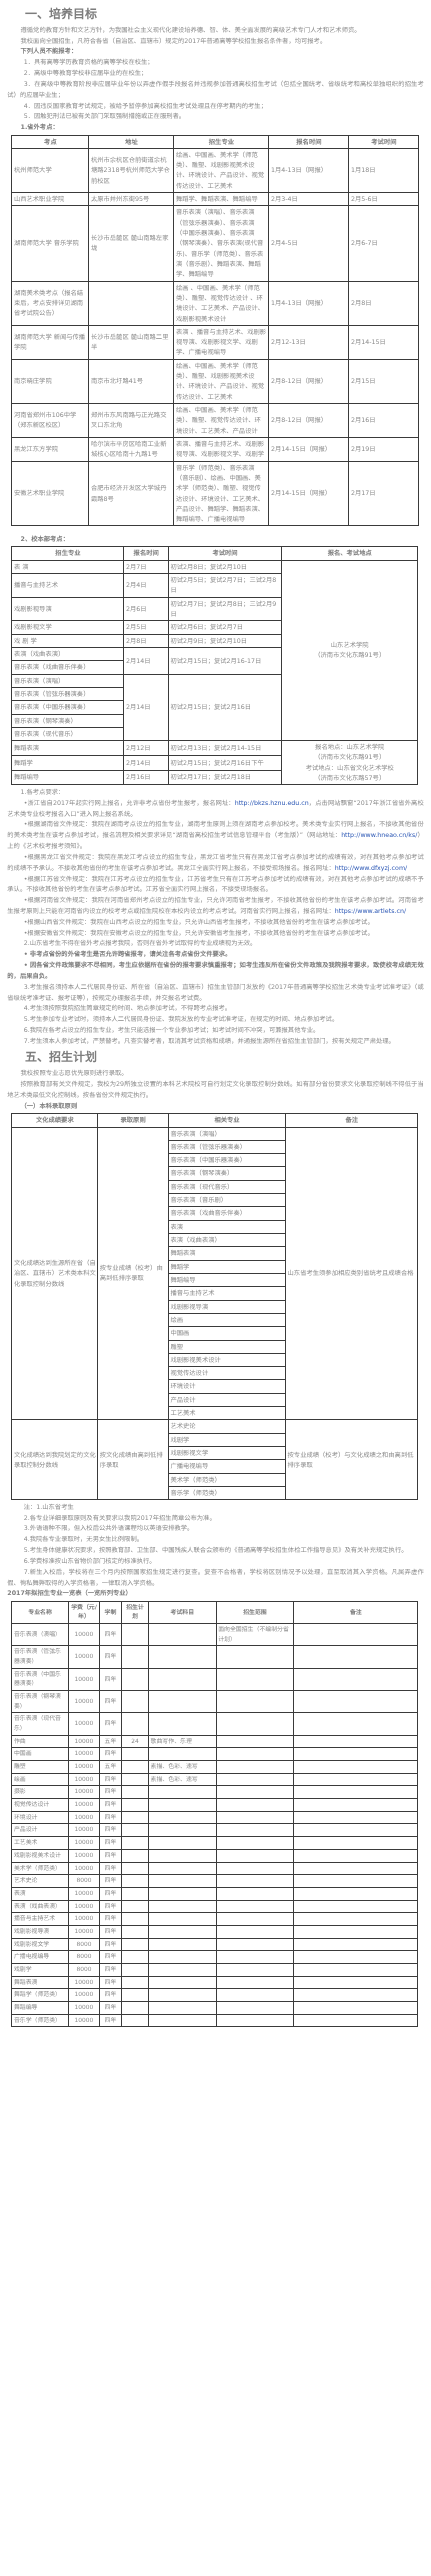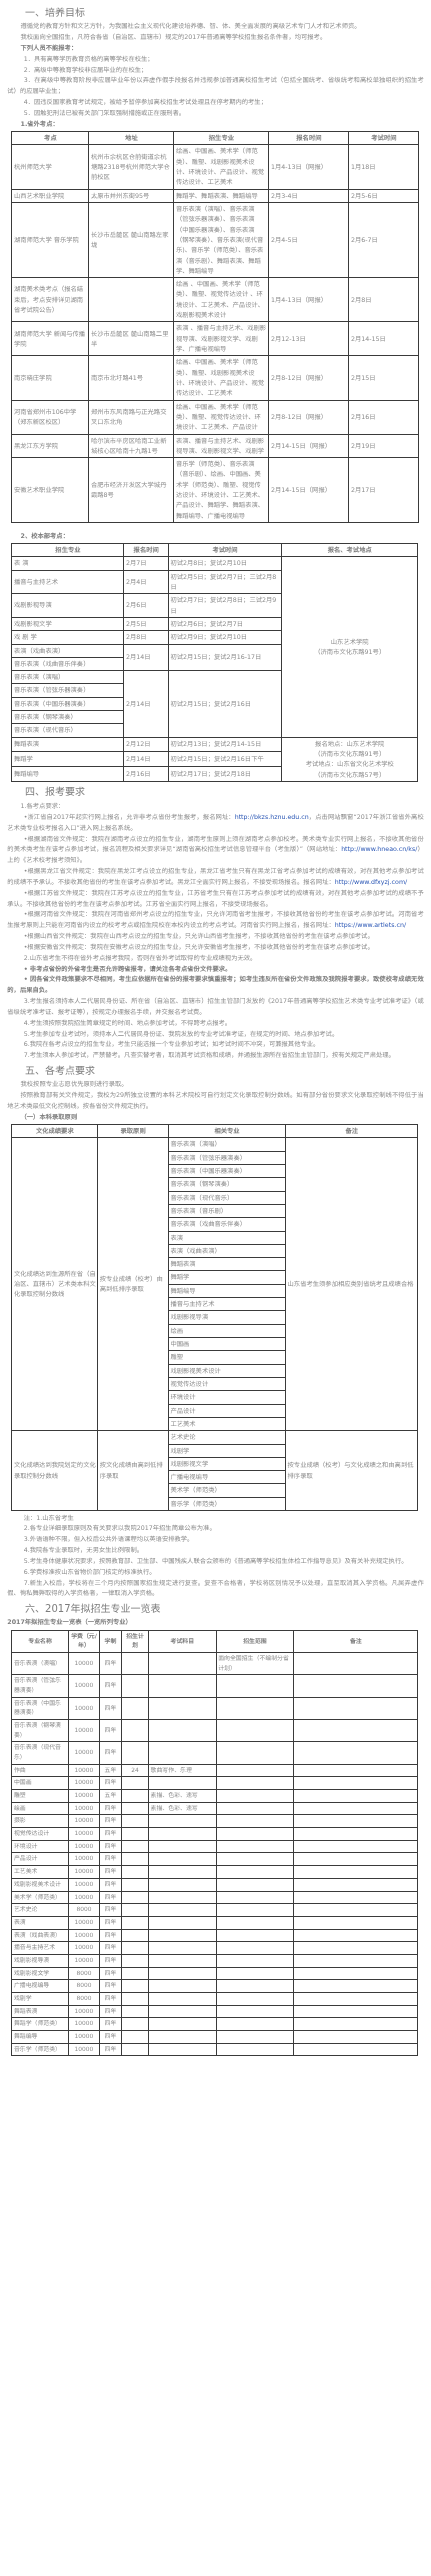--- a/index.html
+++ b/index.html
@@ -7,21 +7,21 @@
   body{
     width:431px;
     font-family:"DejaVu Sans","Liberation Sans",sans-serif;
     font-size:6.3px;
     line-height:1.72;
     color:#8b8b8b;
     -webkit-font-smoothing:none;
   }
   .page{width:431px;box-sizing:border-box;padding:3.1px 2.1px 5.2px 2.1px;}
   h3.sec{
-    font-size:10px;font-weight:normal;color:#7d7d7d;
+    font-size:12px;font-weight:bold;color:#7d7d7d;
     margin:0.5px 0 0.5px 0;padding:0 0 0 23px;line-height:1.72;
   }
   p.tx{margin:0;padding:0;text-align:justify;text-justify:inter-ideograph;}
   p.ind{text-indent:2.1em;}
   p.ind1{text-indent:2.6em;}
   p.bold{font-weight:bold;color:#7d7d7d;}
   .lnk{color:#2b57b5;}
   .wrap{padding:0 5.2px 0 5.2px;}
   table.t{
     border-collapse:collapse;
@@ -249,21 +249,20 @@
         <td class="lft">初试2月15日；复试2月16日下午</td>
       </tr>
       <tr>
         <td class="lft">舞蹈编导</td>
         <td class="lft">2月16日</td>
         <td class="lft">初试2月17日；复试2月18日</td>
       </tr>
     </tbody>
   </table>
 
-  <h3 class="sec">四、报考要求</h3>
   <div class="wrap">
     <p class="tx ind">1.各考点要求：</p>
 
     <p class="tx ind1"><span>•浙江省自2017年起实行网上报名，允许非考点省份考生报考，报名网址：</span><span class="lnk">http://bkzs.hznu.edu.cn</span><span>，点击网站飘窗“2017年浙江省省外高校艺术类专业校考报名入口”进入网上报名系统。</span></p>
 
     <p class="tx ind1"><span>•根据湖南省文件规定：我院在湖南考点设立的招生专业，湖南考生原则上须在湖南考点参加校考。美术类专业实行网上报名，不接收其他省份的美术类考生在该考点参加考试，报名流程及相关要求详见“湖南省高校招生考试信息管理平台（考生版）”（网站地址：</span><span class="lnk">http://www.hneao.cn/ks/</span><span>）上的《艺术校考报考须知》。</span></p>
 
     <p class="tx ind1"><span>•根据黑龙江省文件规定：我院在黑龙江考点设立的招生专业，黑龙江省考生只有在黑龙江省考点参加考试的成绩有效，对在其他考点参加考试的成绩不予承认。不接收其他省份的考生在该考点参加考试。黑龙江全面实行网上报名，不接受现场报名。报名网址：</span><span class="lnk">http://www.dfxyzj.com/</span><span></span></p>
 
     <p class="tx ind1"><span>•根据江苏省文件规定：我院在江苏考点设立的招生专业，江苏省考生只有在江苏考点参加考试的成绩有效，对在其他考点参加考试的成绩不予承认。不接收其他省份的考生在该考点参加考试。江苏省全面实行网上报名，不接受现场报名。</span></p>
@@ -276,21 +275,21 @@
     <p class="tx ind1">2.山东省考生不得在省外考点报考我院，否则在省外考试取得的专业成绩视为无效。</p>
     <p class="tx ind1 bold">• 非考点省份的外省考生是否允许跨省报考，请关注各考点省份文件要求。</p>
     <p class="tx ind1 bold">• 因各省文件政策要求不尽相同，考生应依据所在省份的报考要求慎重报考；如考生违反所在省份文件政策及我院报考要求，致使校考成绩无效的，后果自负。</p>
     <p class="tx ind1">3.考生报名须持本人二代居民身份证、所在省（自治区、直辖市）招生主管部门发放的《2017年普通高等学校招生艺术类专业考试准考证》（或省级统考准考证、报考证等），按规定办理报名手续，并交报名考试费。</p>
     <p class="tx ind1">4.考生须按照我院招生简章规定的时间、地点参加考试，不得跨考点报考。</p>
     <p class="tx ind1">5.考生参加专业考试时，须持本人二代居民身份证、我院发放的专业考试准考证，在规定的时间、地点参加考试。</p>
     <p class="tx ind1">6.我院在各考点设立的招生专业，考生只能选报一个专业参加考试；如考试时间不冲突，可兼报其他专业。</p>
     <p class="tx ind1">7.考生须本人参加考试，严禁替考。凡查实替考者，取消其考试资格和成绩，并通报生源所在省招生主管部门，按有关规定严肃处理。</p>
   </div>
 
-  <h3 class="sec">五、各考点要求</h3>
+  <h3 class="sec">五、招生计划</h3>
   <div class="wrap">
     <p class="tx ind">我校按照专业志愿优先原则进行录取。</p>
     <p class="tx ind">按照教育部有关文件规定，我校为29所独立设置的本科艺术院校可自行划定文化录取控制分数线。如有部分省份要求文化录取控制线不得低于当地艺术类最低文化控制线，按各省份文件规定执行。</p>
     <p class="tx ind bold">（一）本科录取原则</p>
   </div>
 
   <table class="t t3">
     <colgroup>
         <col style="width:85px">
         <col style="width:70px">
@@ -403,21 +402,20 @@
   <div class="wrap">
     <p class="tx ind1">注：1.山东省考生</p>
     <p class="tx ind1">2.各专业详细录取原则及有关要求以我院2017年招生简章公布为准。</p>
     <p class="tx ind1">3.外语语种不限，但入校后公共外语课程均以英语安排教学。</p>
     <p class="tx ind1">4.我院各专业录取时，无男女生比例限制。</p>
     <p class="tx ind1">5.考生身体健康状况要求，按照教育部、卫生部、中国残疾人联合会颁布的《普通高等学校招生体检工作指导意见》及有关补充规定执行。</p>
     <p class="tx ind1">6.学费标准按山东省物价部门核定的标准执行。</p>
     <p class="tx ind1">7.新生入校后，学校将在三个月内按照国家招生规定进行复查。复查不合格者，学校将区别情况予以处理，直至取消其入学资格。凡属弄虚作假、徇私舞弊取得的入学资格者，一律取消入学资格。</p>
   </div>
 
-  <h3 class="sec">六、2017年拟招生专业一览表</h3>
   <div class="wrap">
     <p class="tx ctr bold">2017年拟招生专业一览表（一览所列专业）</p>
   </div>
 
   <table class="t t4">
     <colgroup>
       <col style="width:56px">
         <col style="width:31px">
         <col style="width:21.6px">
       <col style="width:27px">

